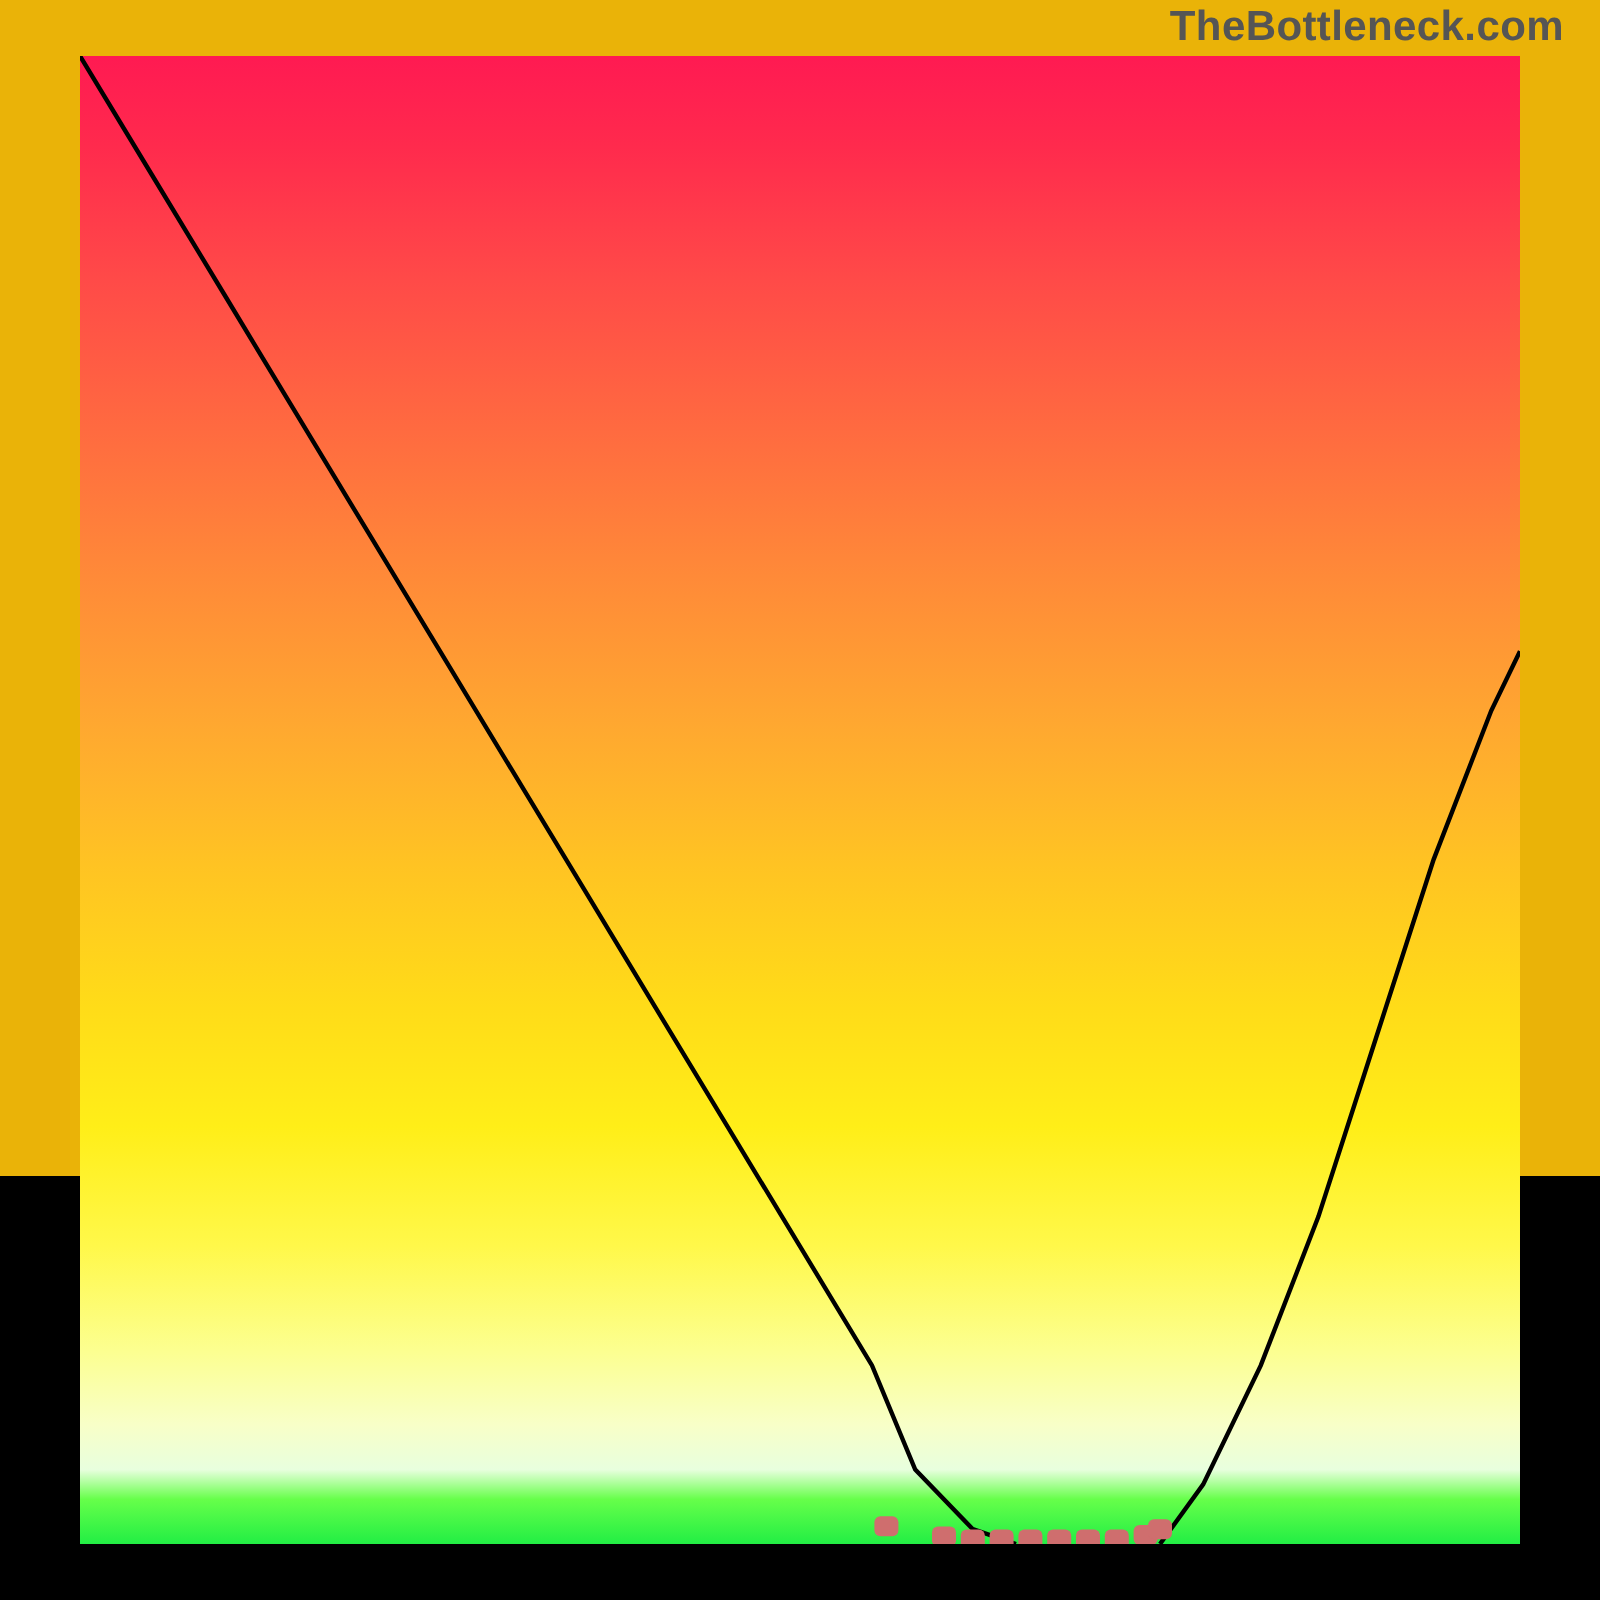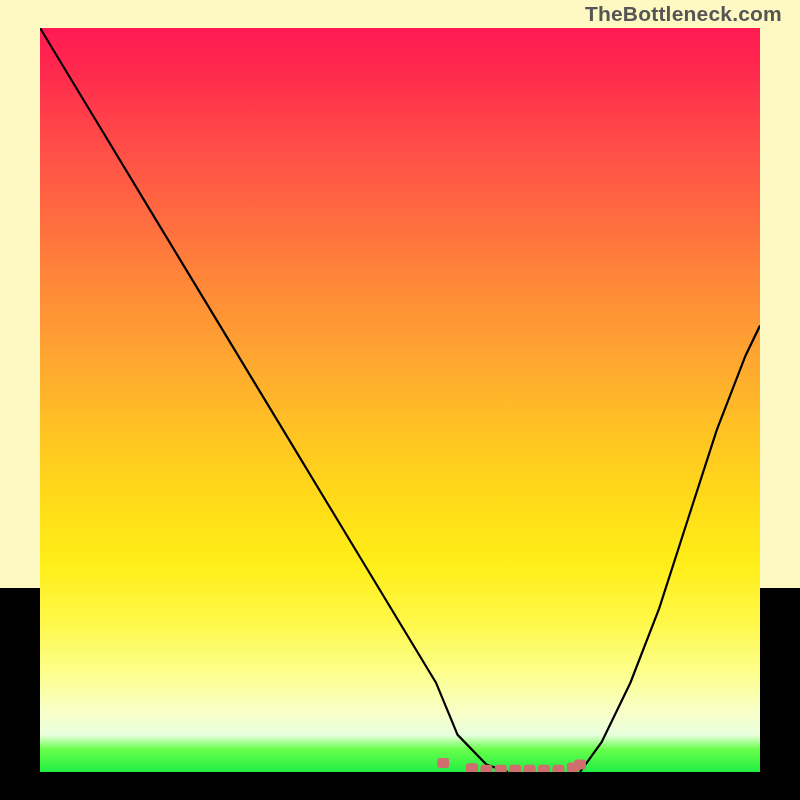--- a/index.html
+++ b/index.html
@@ -7,21 +7,21 @@
     padding: 0;
     width: 800px;
     height: 800px;
     background: #000000;
     overflow: hidden;
   }
   .frame {
     position: relative;
     width: 800px;
     height: 588px;
-    background: #fef9c3;
+    background: #eab308;
   }
   .watermark {
     position: absolute;
     top: 2px;
     right: 18px;
     font-family: Arial, Helvetica, sans-serif;
     font-size: 21px;
     font-weight: 600;
     color: #555555;
     letter-spacing: 0.2px;

